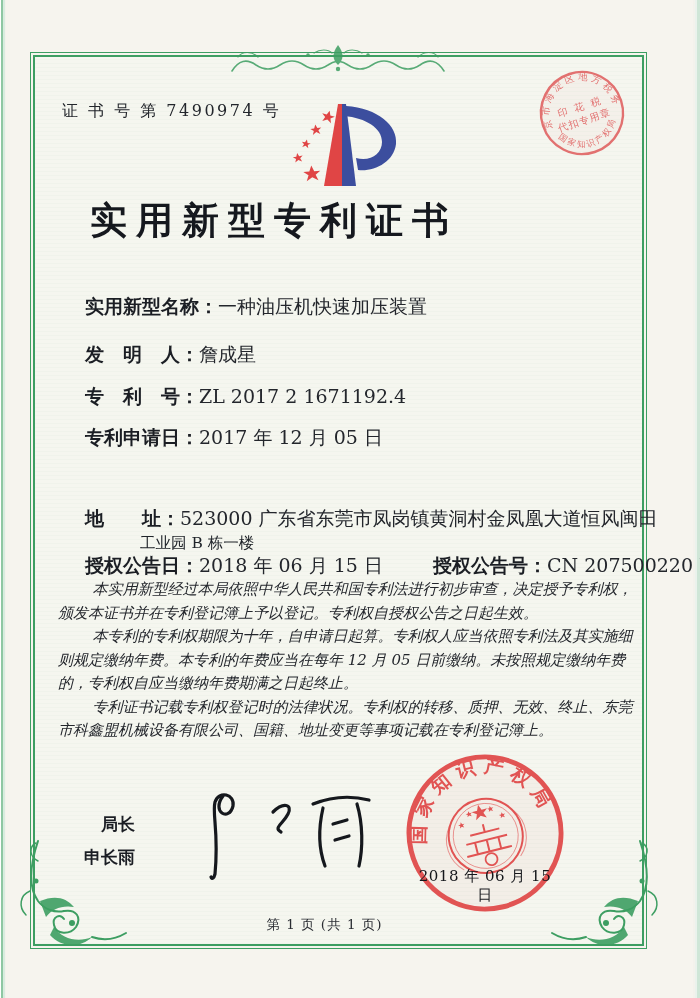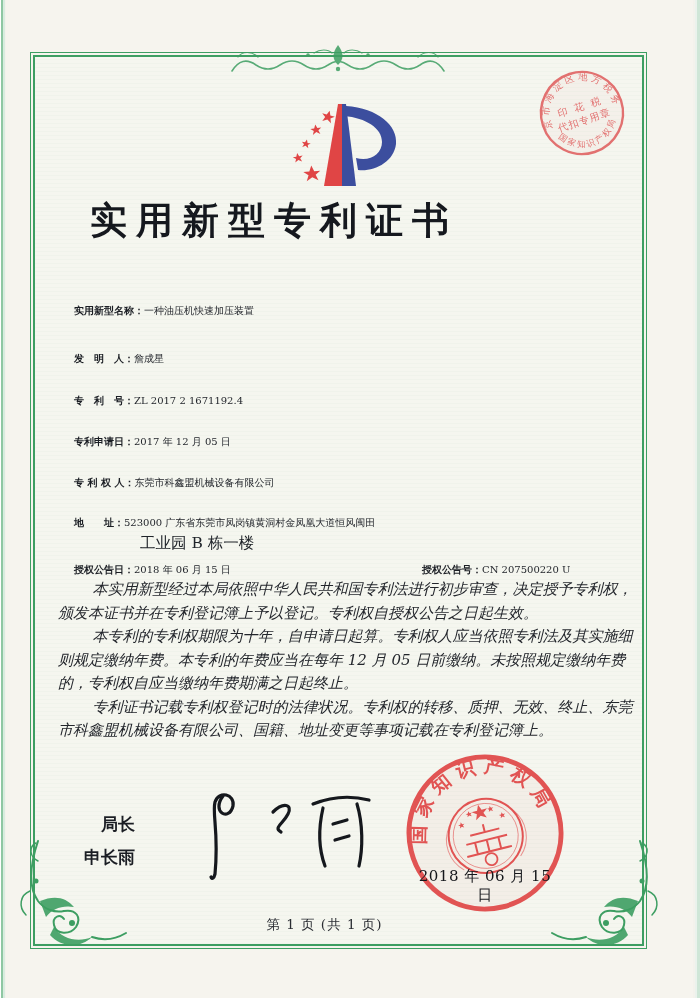--- a/index.html
+++ b/index.html
@@ -19,21 +19,21 @@
     border:1px solid #3d9e62;}
   .frame-inner{position:absolute;left:2px;top:2px;right:2px;bottom:2px;
     border:2px solid #3d9e62;
     background:
       repeating-linear-gradient(0deg, rgba(110,160,125,0.035) 0 1px, rgba(0,0,0,0) 1px 4px),
       #f5f6ef;}
   .abs{position:absolute;}
   .cert-no{left:62px;top:101px;font-size:16px;letter-spacing:2.5px;color:#23262c;}
   .title{left:30px;top:196px;width:488px;text-align:center;
     font-size:37px;font-weight:bold;letter-spacing:9px;color:#15181e;}
-  .row{left:74px;font-size:10px;line-height:28px;white-space:nowrap;}
+  .row{left:85px;font-size:19px;line-height:18px;white-space:nowrap;}
   .flabel{font-weight:bold;color:#1b1e24;}
   .fvalue{color:#23262c;}
   .addr2{left:140px;font-size:15.5px;}
   .grant-right{left:348px;top:0;}
   .paras{left:58px;top:578px;width:578px;font-size:15px;line-height:23.5px;
     font-style:italic;color:#23262c;word-break:break-all;overflow-wrap:anywhere;}
   .paras p{margin:0;text-indent:2.3em;}
   .signer{left:84px;top:808px;font-size:17px;line-height:33px;font-weight:bold;color:#1b1e24;text-align:right;}
   .seal-date{left:410px;top:867px;width:150px;text-align:center;
     font-size:15px;color:#14161a;letter-spacing:0.5px;z-index:6;}
@@ -85,20 +85,21 @@
       <path class="g-fill" style="opacity:.9" d="M30,66 C44,60 56,62 64,72 C52,70 42,74 36,82 Z"></path>
       <path class="g-fill" style="opacity:.9" d="M44,92 C52,104 68,108 82,102 C70,114 50,112 40,100 Z"></path>
       <path class="g-stroke" d="M82,102 C94,106 106,104 116,98"></path>
       <path class="g-stroke" style="stroke-width:1.5" d="M28,26 C20,22 18,12 26,8"></path>
       <path class="g-stroke" style="stroke-width:1.5" d="M20,56 C10,60 8,72 16,80"></path>
       <circle class="g-fill" cx="62" cy="88" r="3"></circle>
       <circle class="g-fill" cx="26" cy="46" r="2.5"></circle>
     </g>
   </svg>
 
+  <div class="abs cert-no">证 书 号 第 7490974 号</div>
 
   <svg class="abs" style="left:282px;top:100px" width="124" height="90" viewBox="0 0 124 90">
     <defs>
       <path id="st" d="M0,-10 L2.9,-3.1 10,-3.1 4.2,1.2 6.9,8.1 0,3.9 -6.9,8.1 -4.2,1.2 -10,-3.1 -2.9,-3.1 Z"></path>
     </defs>
     <polygon points="56,4 60,4 60,86 42,86" fill="#e04545"></polygon>
     <polygon points="60,4 64,4 74,86 60,86" fill="#3c4e9e"></polygon>
     <path fill="#3c4e9e" d="M64,6 C96,8 116,26 114,44 C112,62 92,72 76,70 L74,58 C88,62 100,54 100,42 C100,28 84,18 62,16 Z"></path>
     <g fill="#e04545">
       <use href="#st" transform="translate(16,58) scale(0.5) rotate(-10)"></use>
@@ -115,23 +116,20 @@
     <span class="flabel">实用新型名称：</span><span class="fvalue">一种油压机快速加压装置</span>
   </div>
   <div class="abs row" style="top:345px">
     <span class="flabel">发　明　人：</span><span class="fvalue">詹成星</span>
   </div>
   <div class="abs row" style="top:387px">
     <span class="flabel">专　利　号：</span><span class="fvalue">ZL 2017 2 1671192.4</span>
   </div>
   <div class="abs row" style="top:428px">
     <span class="flabel">专利申请日：</span><span class="fvalue">2017 年 12 月 05 日</span>
-  </div>
-  <div class="abs row" style="top:469px">
-    <span class="flabel">专 利 权 人：</span><span class="fvalue">东莞市科鑫盟机械设备有限公司</span>
   </div>
   <div class="abs row" style="top:509px">
     <span class="flabel">地　　址：</span><span class="fvalue">523000 广东省东莞市凤岗镇黄洞村金凤凰大道恒风闽田</span>
   </div>
   <div class="abs addr2" style="top:533px">工业园 B 栋一楼</div>
   <div class="abs row" style="top:556px">
     <span class="flabel">授权公告日：</span><span class="fvalue">2018 年 06 月 15 日</span>
     <span class="abs grant-right">
       <span class="flabel">授权公告号：</span><span class="fvalue">CN 207500220 U</span>
     </span>

